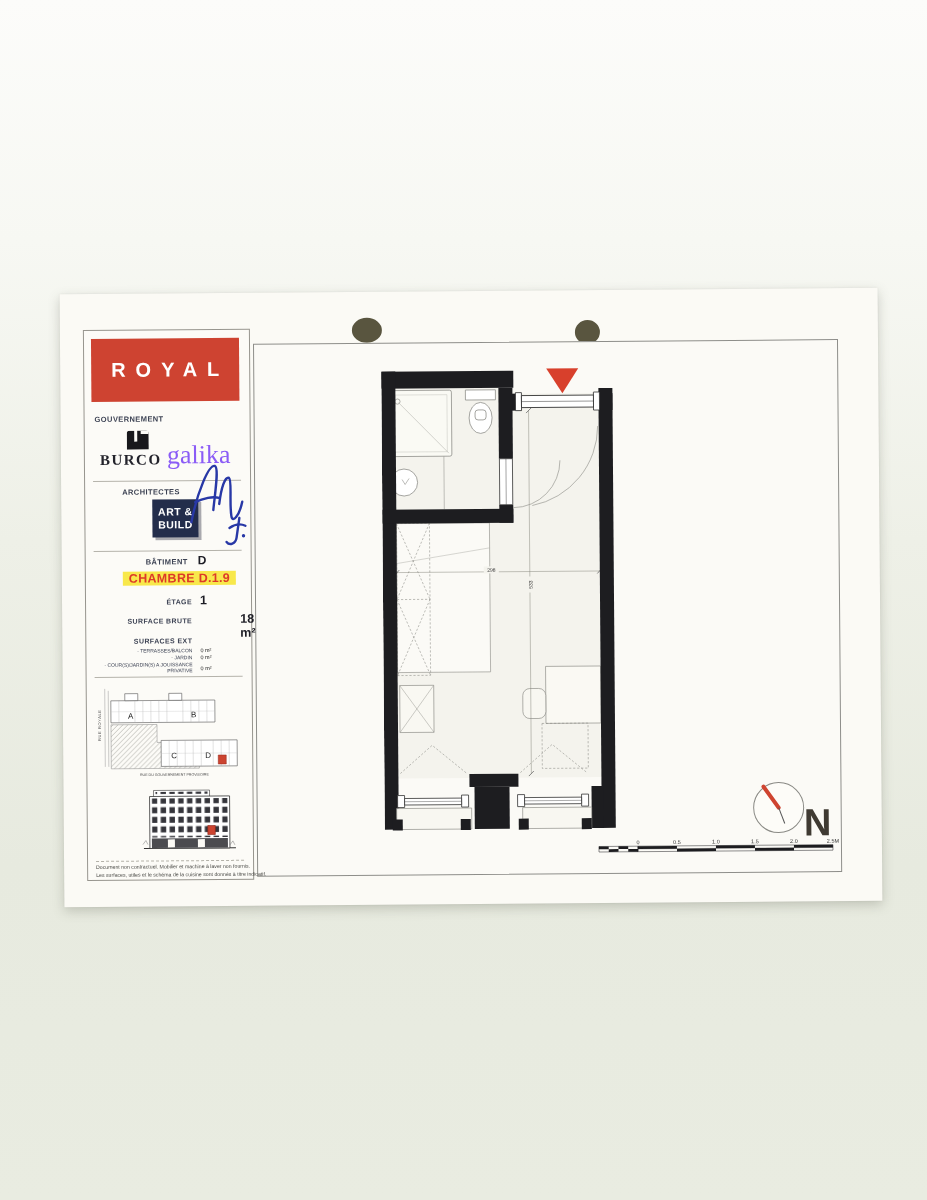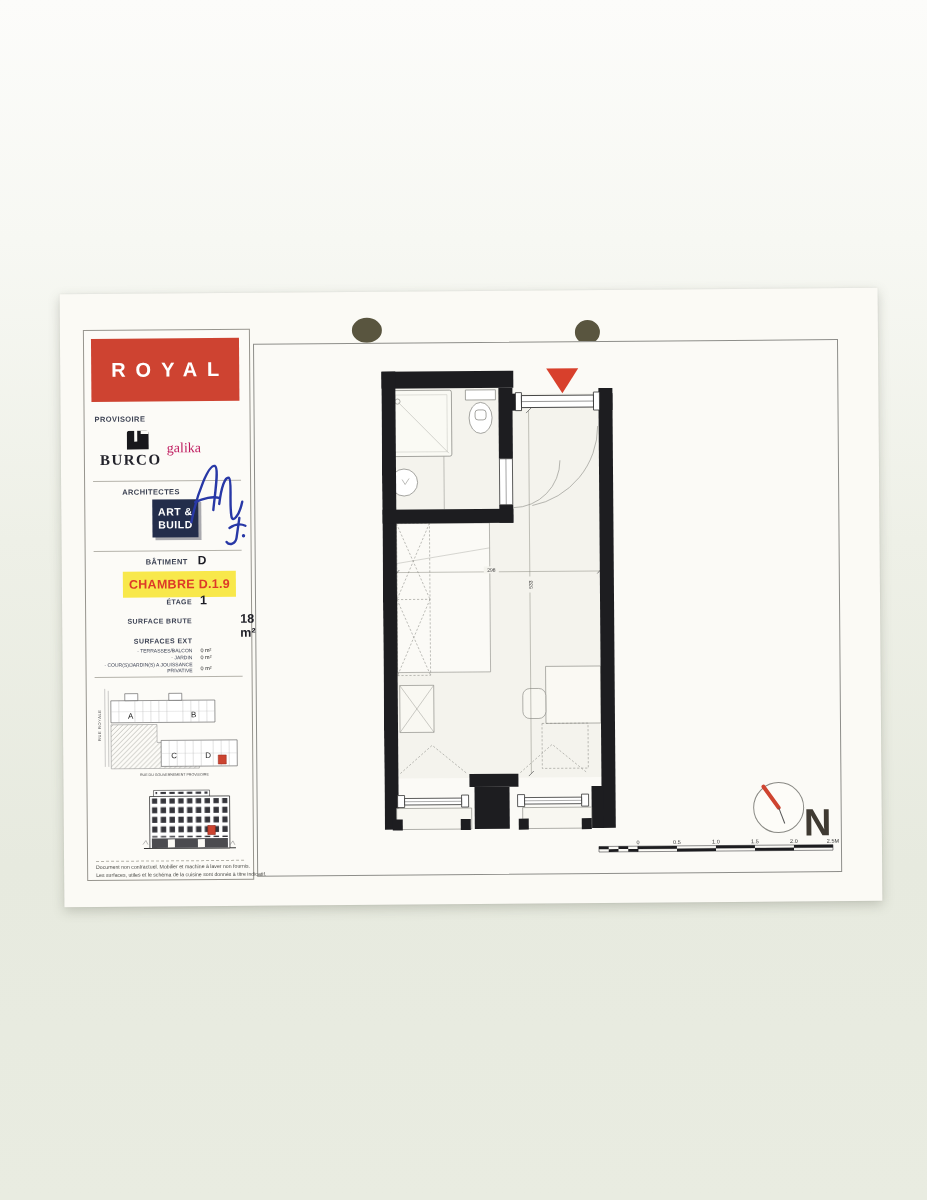--- a/index.html
+++ b/index.html
@@ -12,25 +12,25 @@
   .frame{position:absolute;left:193px;top:51px;width:583px;height:531px;border:1px solid #8e8e8a;background:#fbfaf6;}
   .smudge{position:absolute;left:380px;top:340px;width:150px;height:120px;
     background:radial-gradient(ellipse at center,rgba(125,122,110,.20),rgba(125,122,110,0) 70%);}
   .titleblock{position:absolute;left:23px;top:36px;width:165px;height:549px;border:1px solid #97958e;background:#fcfbf7;}
   .tb-abs{position:absolute;}
   .royal{left:7px;top:8px;width:148px;height:63px;background:#ce4331;color:#fff;display:flex;align-items:center;justify-content:center;
     font-weight:bold;font-size:20px;letter-spacing:10px;text-indent:10px;}
   .lbl{font-weight:bold;font-size:7.5px;letter-spacing:.4px;color:#3d4354;}
   .serif{font-family:"Liberation Serif",serif;text-align:center;}
   .burco-word{left:15px;top:121px;font-size:15px;letter-spacing:1.5px;color:#23232b;font-weight:600;}
-  .galika-word{left:82px;top:110px;font-size:14px;color:#be185d;}
+  .galika-word{left:82px;top:110px;font-size:26px;color:#8b5cf6;}
   .tb-div{left:8px;width:148px;border-top:1px solid #b5b3ab;height:0;}
   .tb-div-dash{left:8px;width:148px;border-top:1px dashed #b3b1a8;height:0;}
   .val{font-weight:bold;color:#1c1c24;}
-  .badge{left:37px;top:241px;background:#f8e84b;color:#dd3a28;font-weight:bold;font-size:12.5px;letter-spacing:.3px;padding:6px 6px;}
+  .badge{left:37px;top:241px;background:#f8e84b;color:#dd3a28;font-weight:bold;font-size:12.5px;letter-spacing:.3px;padding:0 6px;}
   .rlabel{left:10px;width:96px;text-align:right;}
   .tiny{font-size:5px;line-height:1.25;color:#3d4354;}
   .tinyval{font-size:5.5px;color:#222;}
   .disclaimer{left:8px;top:533px;width:152px;font-size:5.2px;line-height:1.5;color:#4a4a46;white-space:nowrap;}
   svg text{font-family:"Liberation Sans",sans-serif;}
 </style>
 </head>
 <body>
 
 <div class="stage">
@@ -38,21 +38,21 @@
 
     <div class="hole" style="left:292px;top:26px;width:30px;height:25px;"></div>
     <div class="hole" style="left:515px;top:30px;width:25px;height:24px;"></div>
 
     <div class="frame"></div>
     <div class="smudge"></div>
 
     <div class="titleblock">
       <div class="tb-abs royal">ROYAL</div>
 
-      <div class="tb-abs lbl" style="left:10px;top:84px;">PROVISOIRE</div>
+      <div class="tb-abs lbl" style="left:10px;top:84px;">GOUVERNEMENT</div>
       <svg class="tb-abs" style="left:42px;top:100px;" width="22" height="19" viewBox="0 0 22 19">
         <path d="M0,19 L0,3 Q0,0 3,0 L7.5,0 L7.5,11 L10.5,11 L10.5,0 L19,0 Q22,0 22,3 L22,19 Z" fill="#18181c"></path>
         <rect x="14" y="0" width="8" height="3.5" fill="#fcfbf7"></rect>
       </svg>
       <div class="tb-abs serif burco-word">BURCO</div>
       <div class="tb-abs serif galika-word">galika</div>
 
       <div class="tb-abs tb-div" style="top:150px;"></div>
 
       <div class="tb-abs lbl" style="left:0;top:157px;margin-left:37px;">ARCHITECTES</div>

